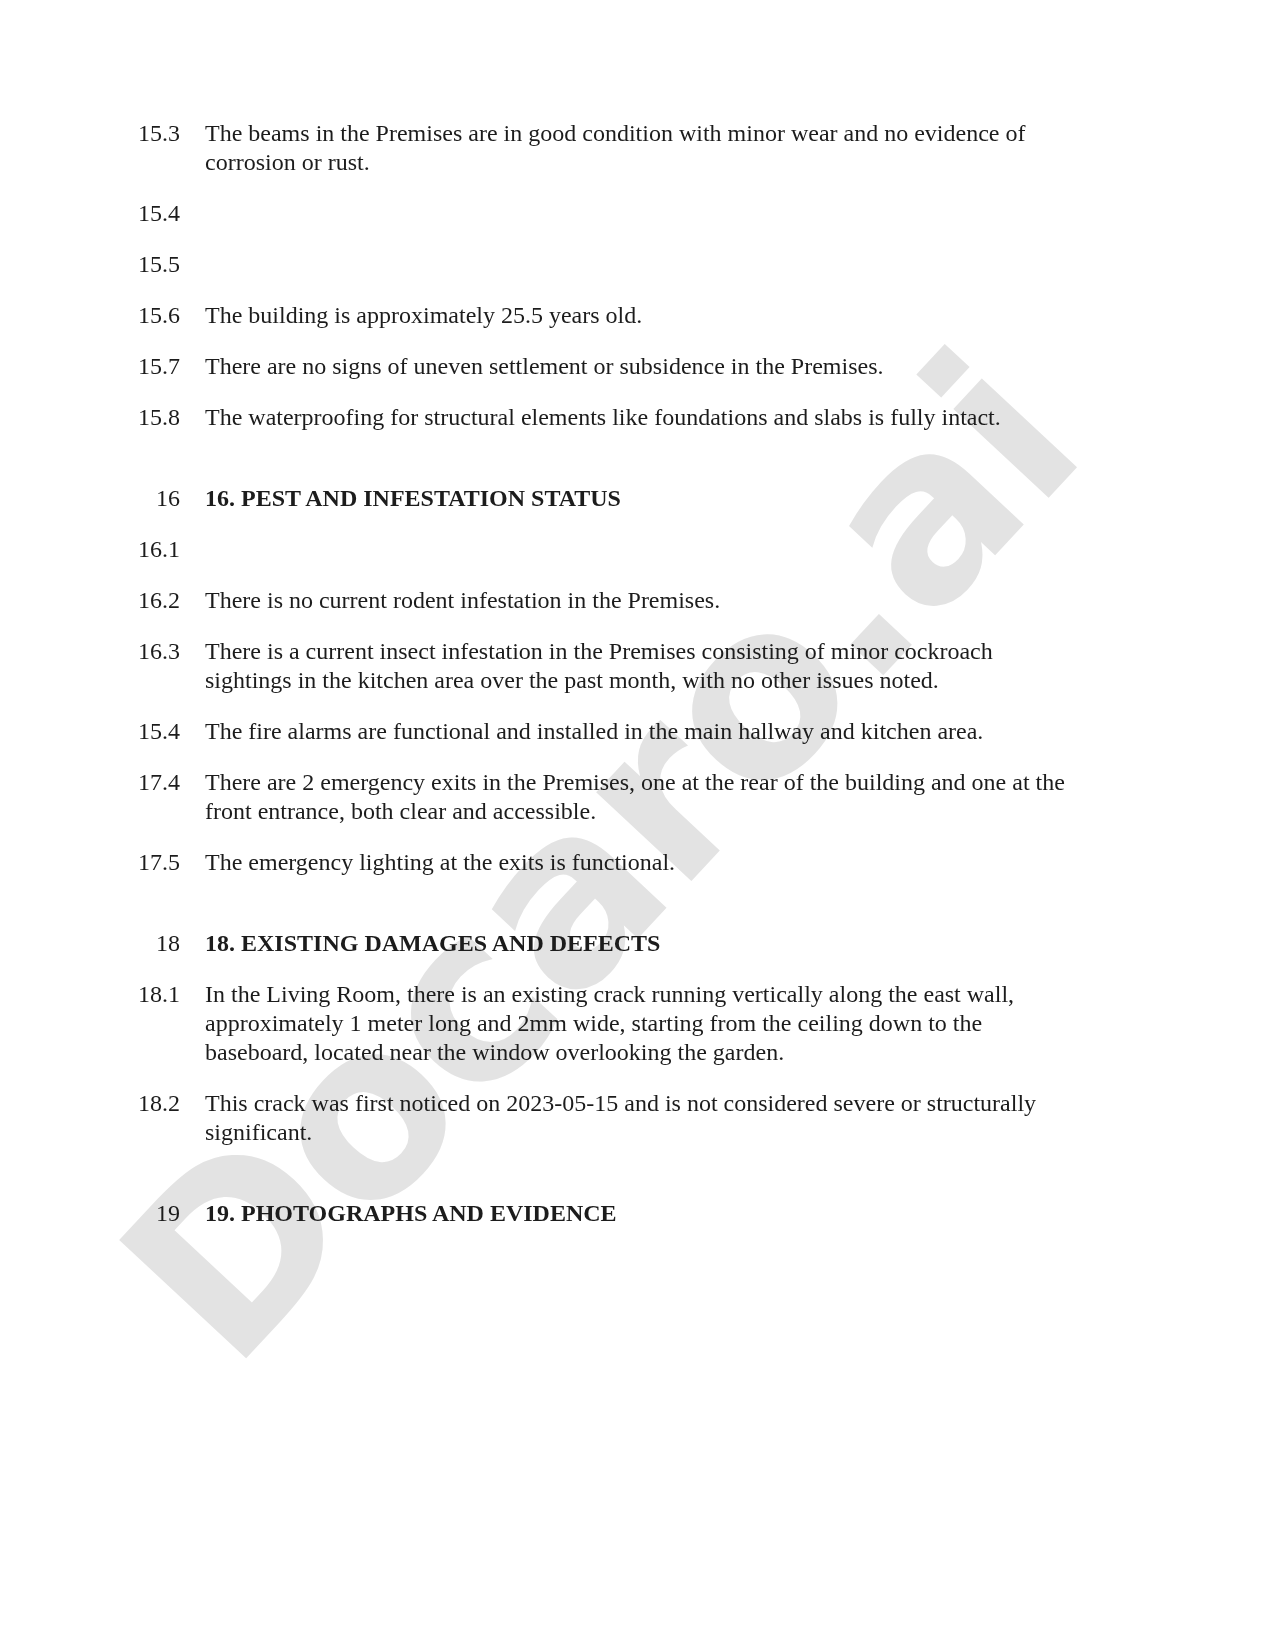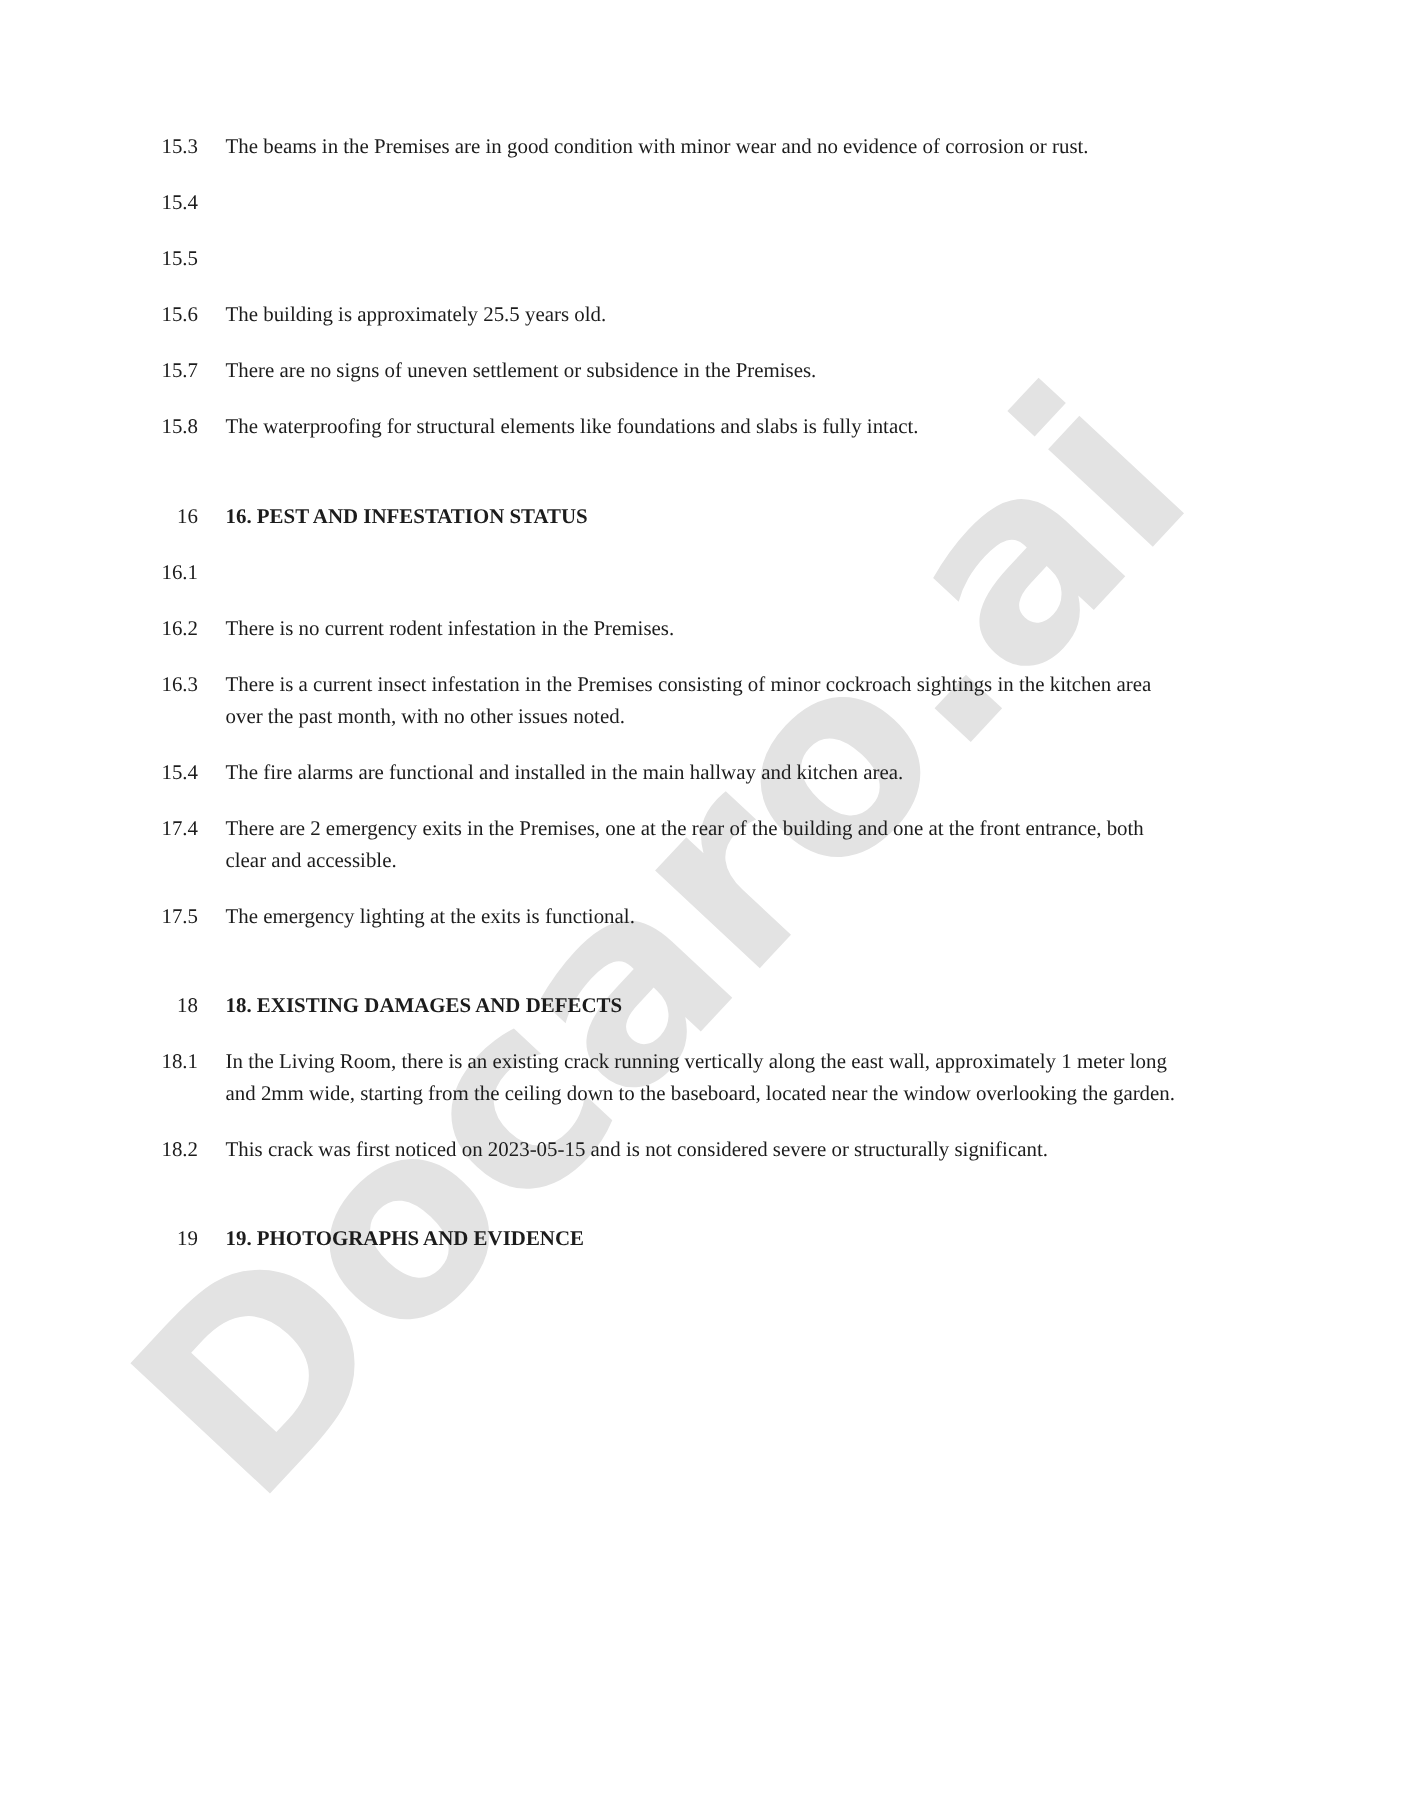--- a/index.html
+++ b/index.html
@@ -34,21 +34,21 @@
     user-select: none;
   }
   .content {
     position: relative;
     z-index: 1;
     padding: 119px 120px 0 135px;
   }
   .item {
     display: flex;
     align-items: flex-start;
-    font-size: 19px;
+    font-size: 24px;
     line-height: 29px;
     margin-bottom: 22px;
   }
   .item .num {
     width: 45px;
     min-width: 45px;
     text-align: right;
     margin-right: 25px;
   }
   .item .text {

